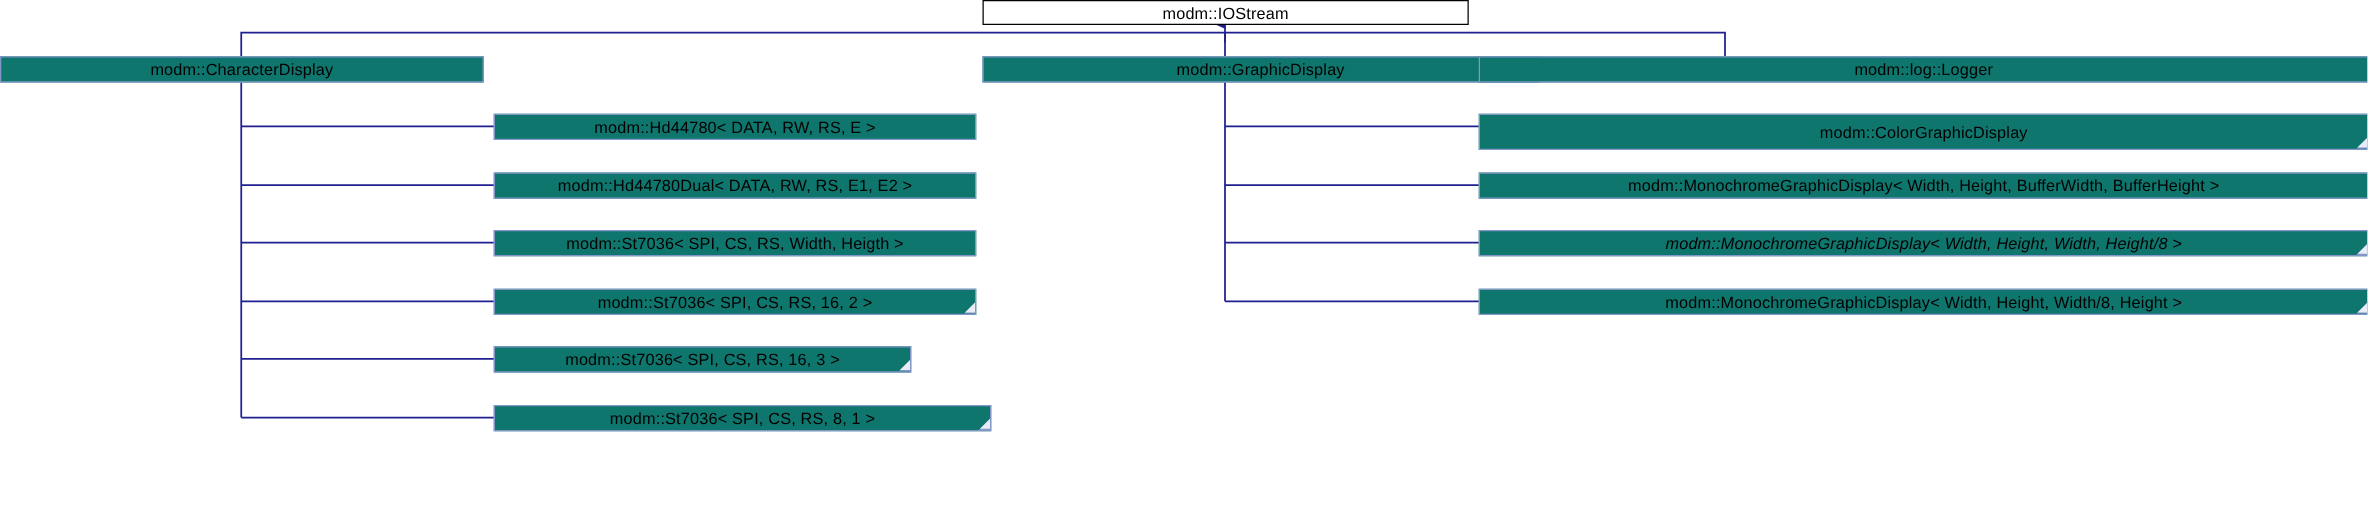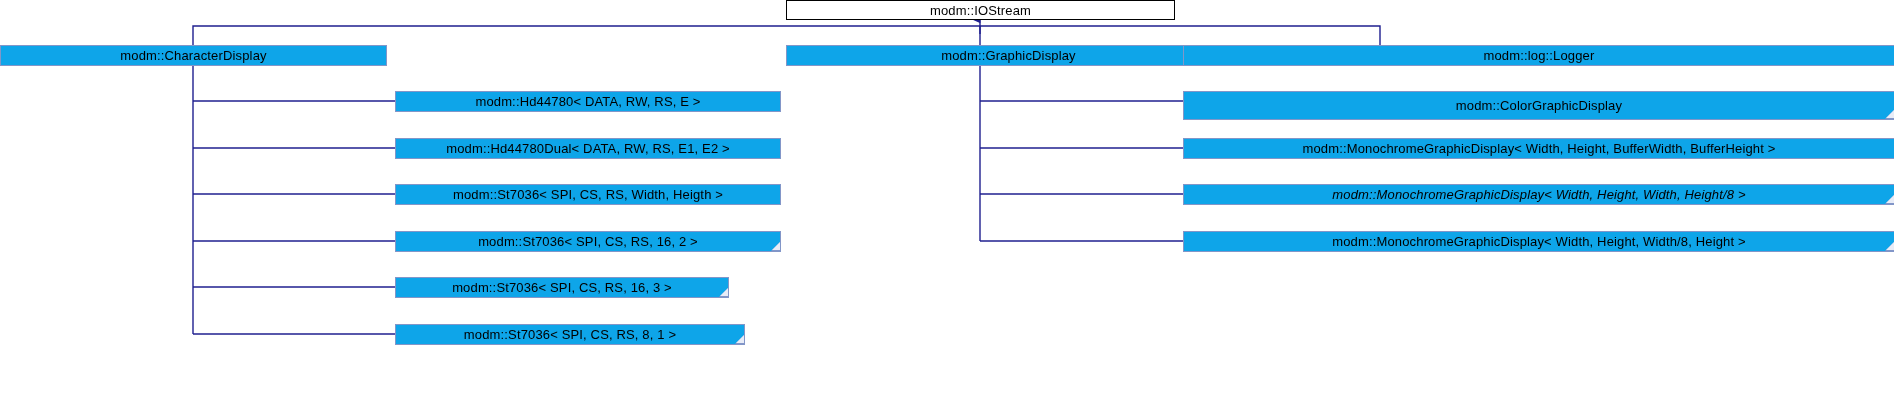--- a/index.html
+++ b/index.html
@@ -37,21 +37,21 @@
     color: #000000;
     white-space: nowrap;
     overflow: hidden;
     letter-spacing: 0.15px;
   }
   .node.root {
     background: #ffffff;
     border: 1px solid #000000;
   }
   .node.derived {
-    background: #0ea5e9;
+    background: #0f766e;
     border: 1px solid #8296c8;
   }
   .node .label {
     display: block;
     padding: 0 4px;
   }
   
   .fold {
     position: absolute;
     right: 0;
@@ -145,21 +145,21 @@
   <div class="node derived" style="left:395px; top:231px; width:386px; height:21px;">
     <span class="label">modm::St7036&lt; SPI, CS, RS, 16, 2 &gt;</span>
     <span class="fold"></span>
   </div>
 
   <div class="node derived" style="left:395px; top:277px; width:334px; height:21px;">
     <span class="label">modm::St7036&lt; SPI, CS, RS, 16, 3 &gt;</span>
     <span class="fold"></span>
   </div>
 
-  <div class="node derived" style="left:395px; top:324px; width:350px; height:21px;">
+  <div class="node derived" style="left:395px; top:324px; width:398px; height:21px;">
     <span class="label">modm::St7036&lt; SPI, CS, RS, 8, 1 &gt;</span>
     <span class="fold"></span>
   </div>
 
   <div class="node derived" style="left:1183px; top:91px; width:712px; height:29px;">
     <span class="label">modm::ColorGraphicDisplay</span>
     <span class="fold"></span>
   </div>
 
   <div class="node derived" style="left:1183px; top:138px; width:712px; height:21px;">

